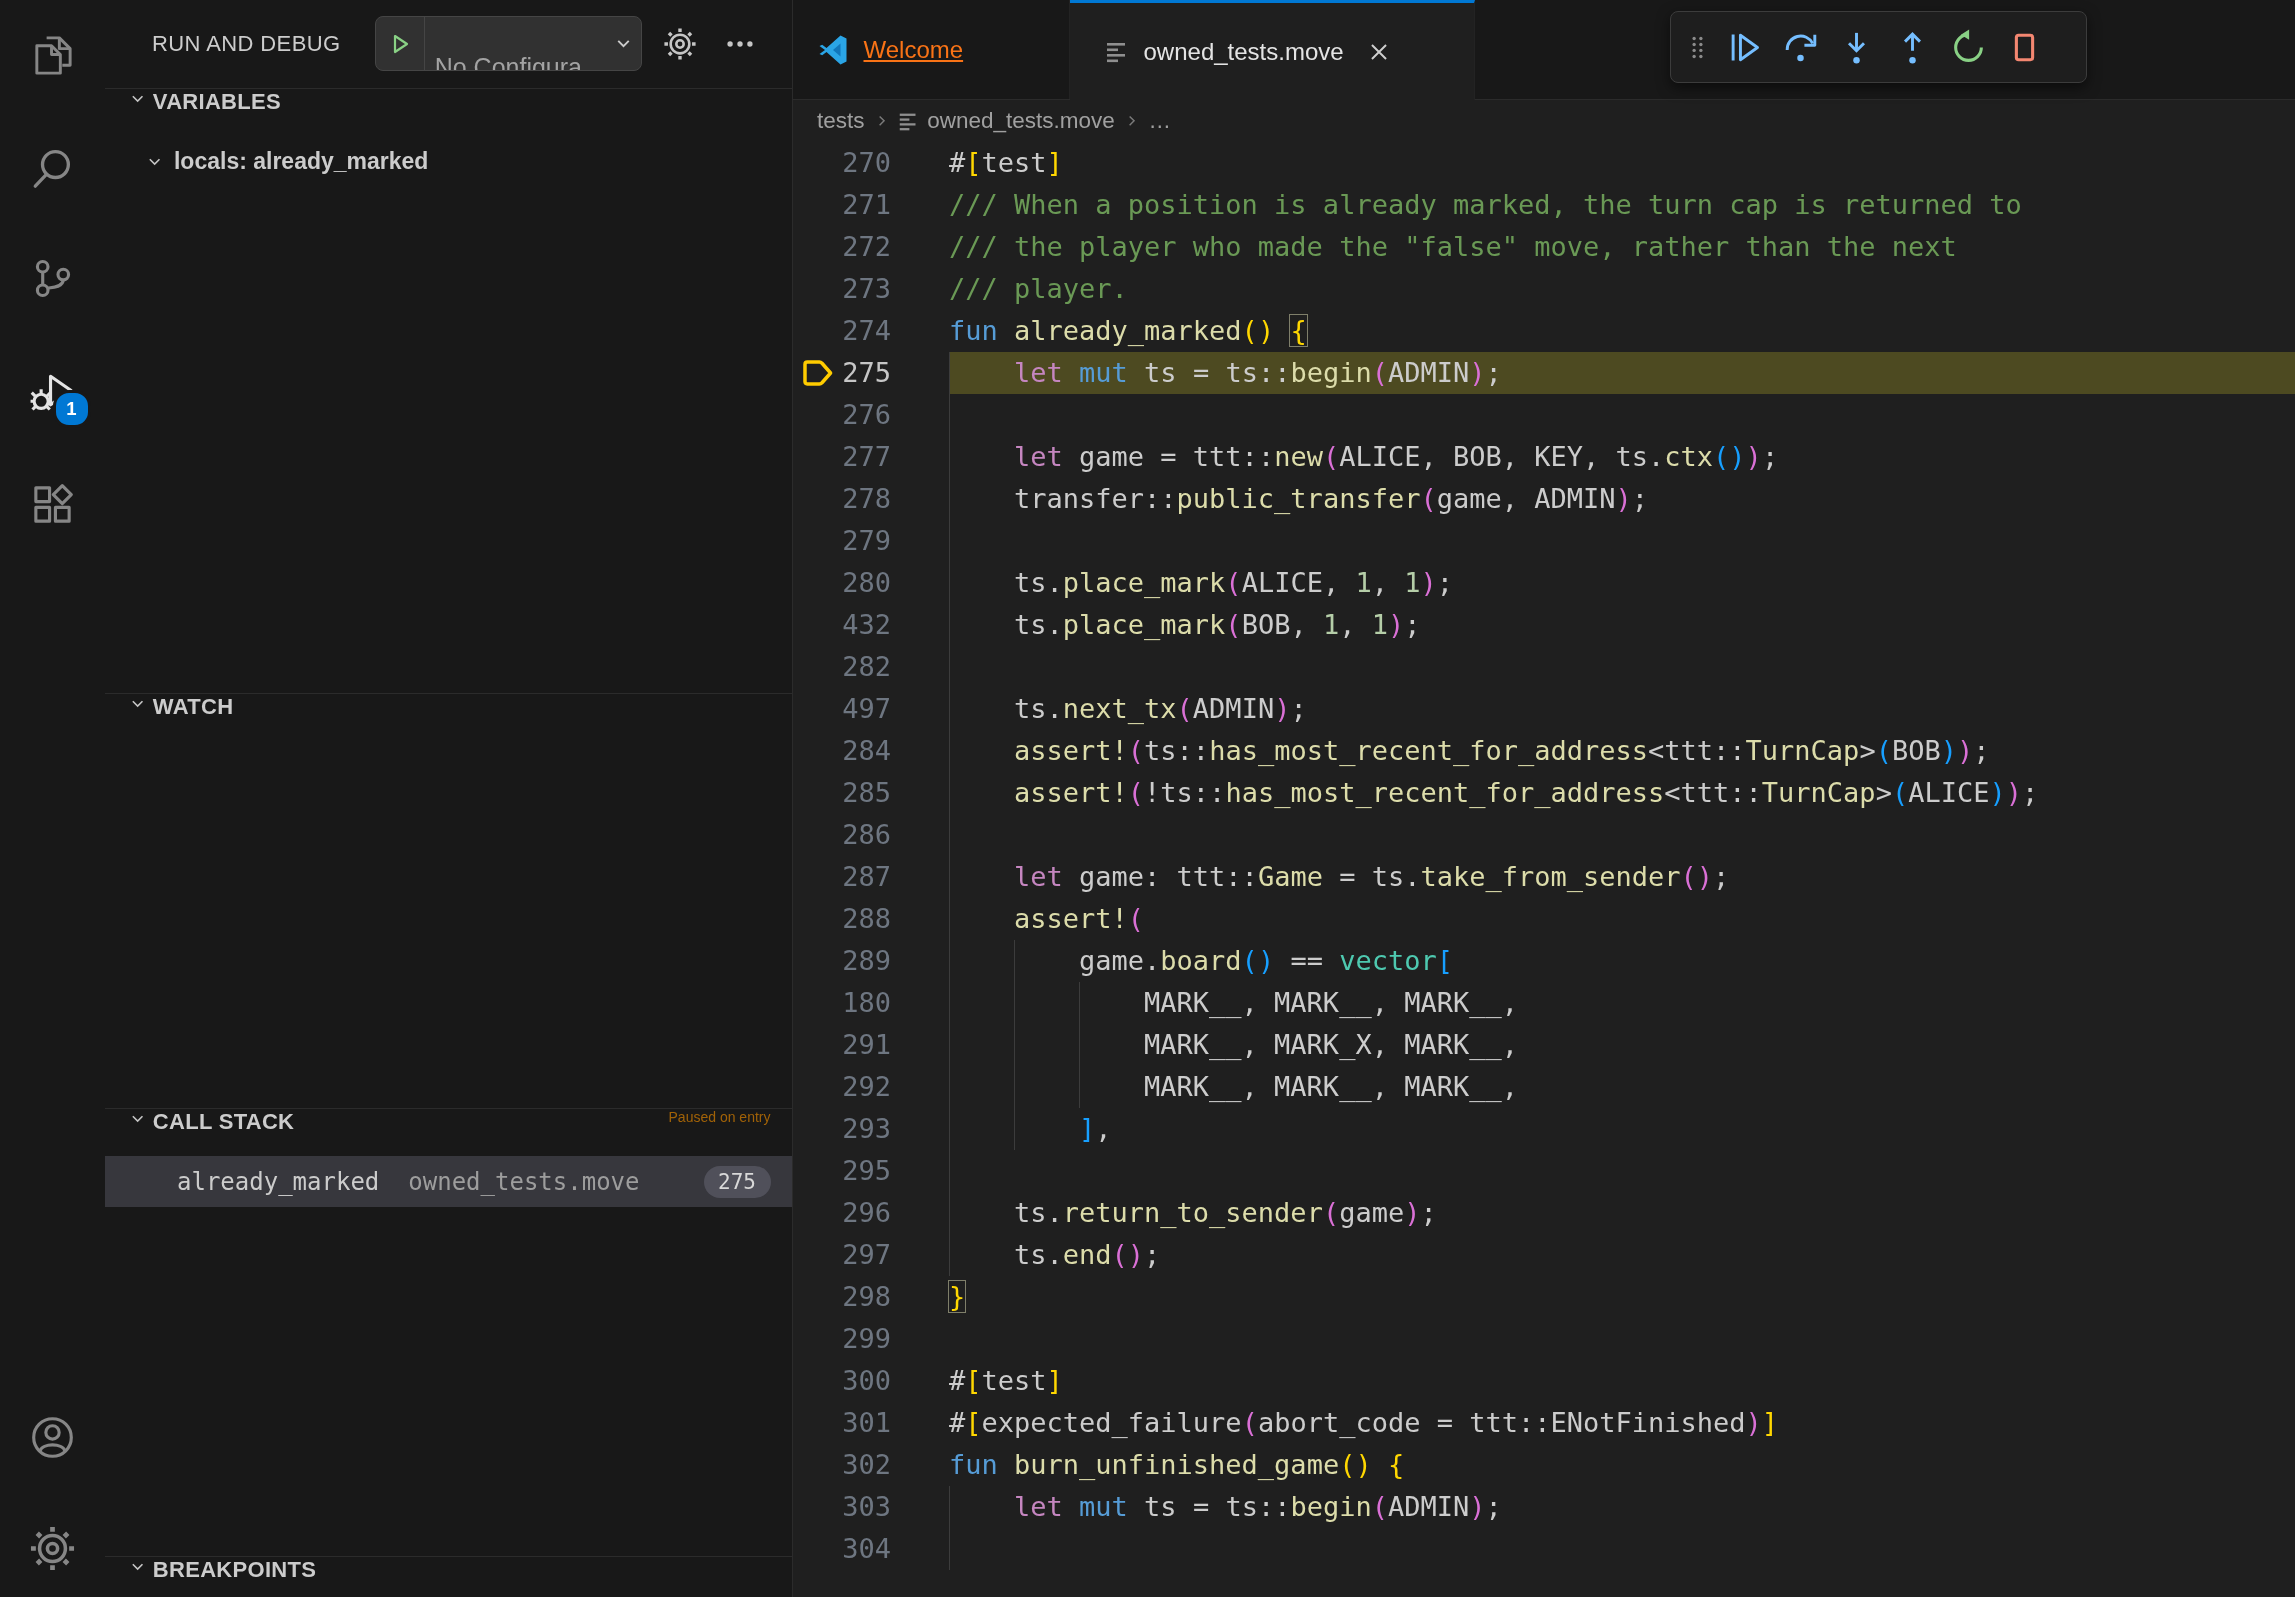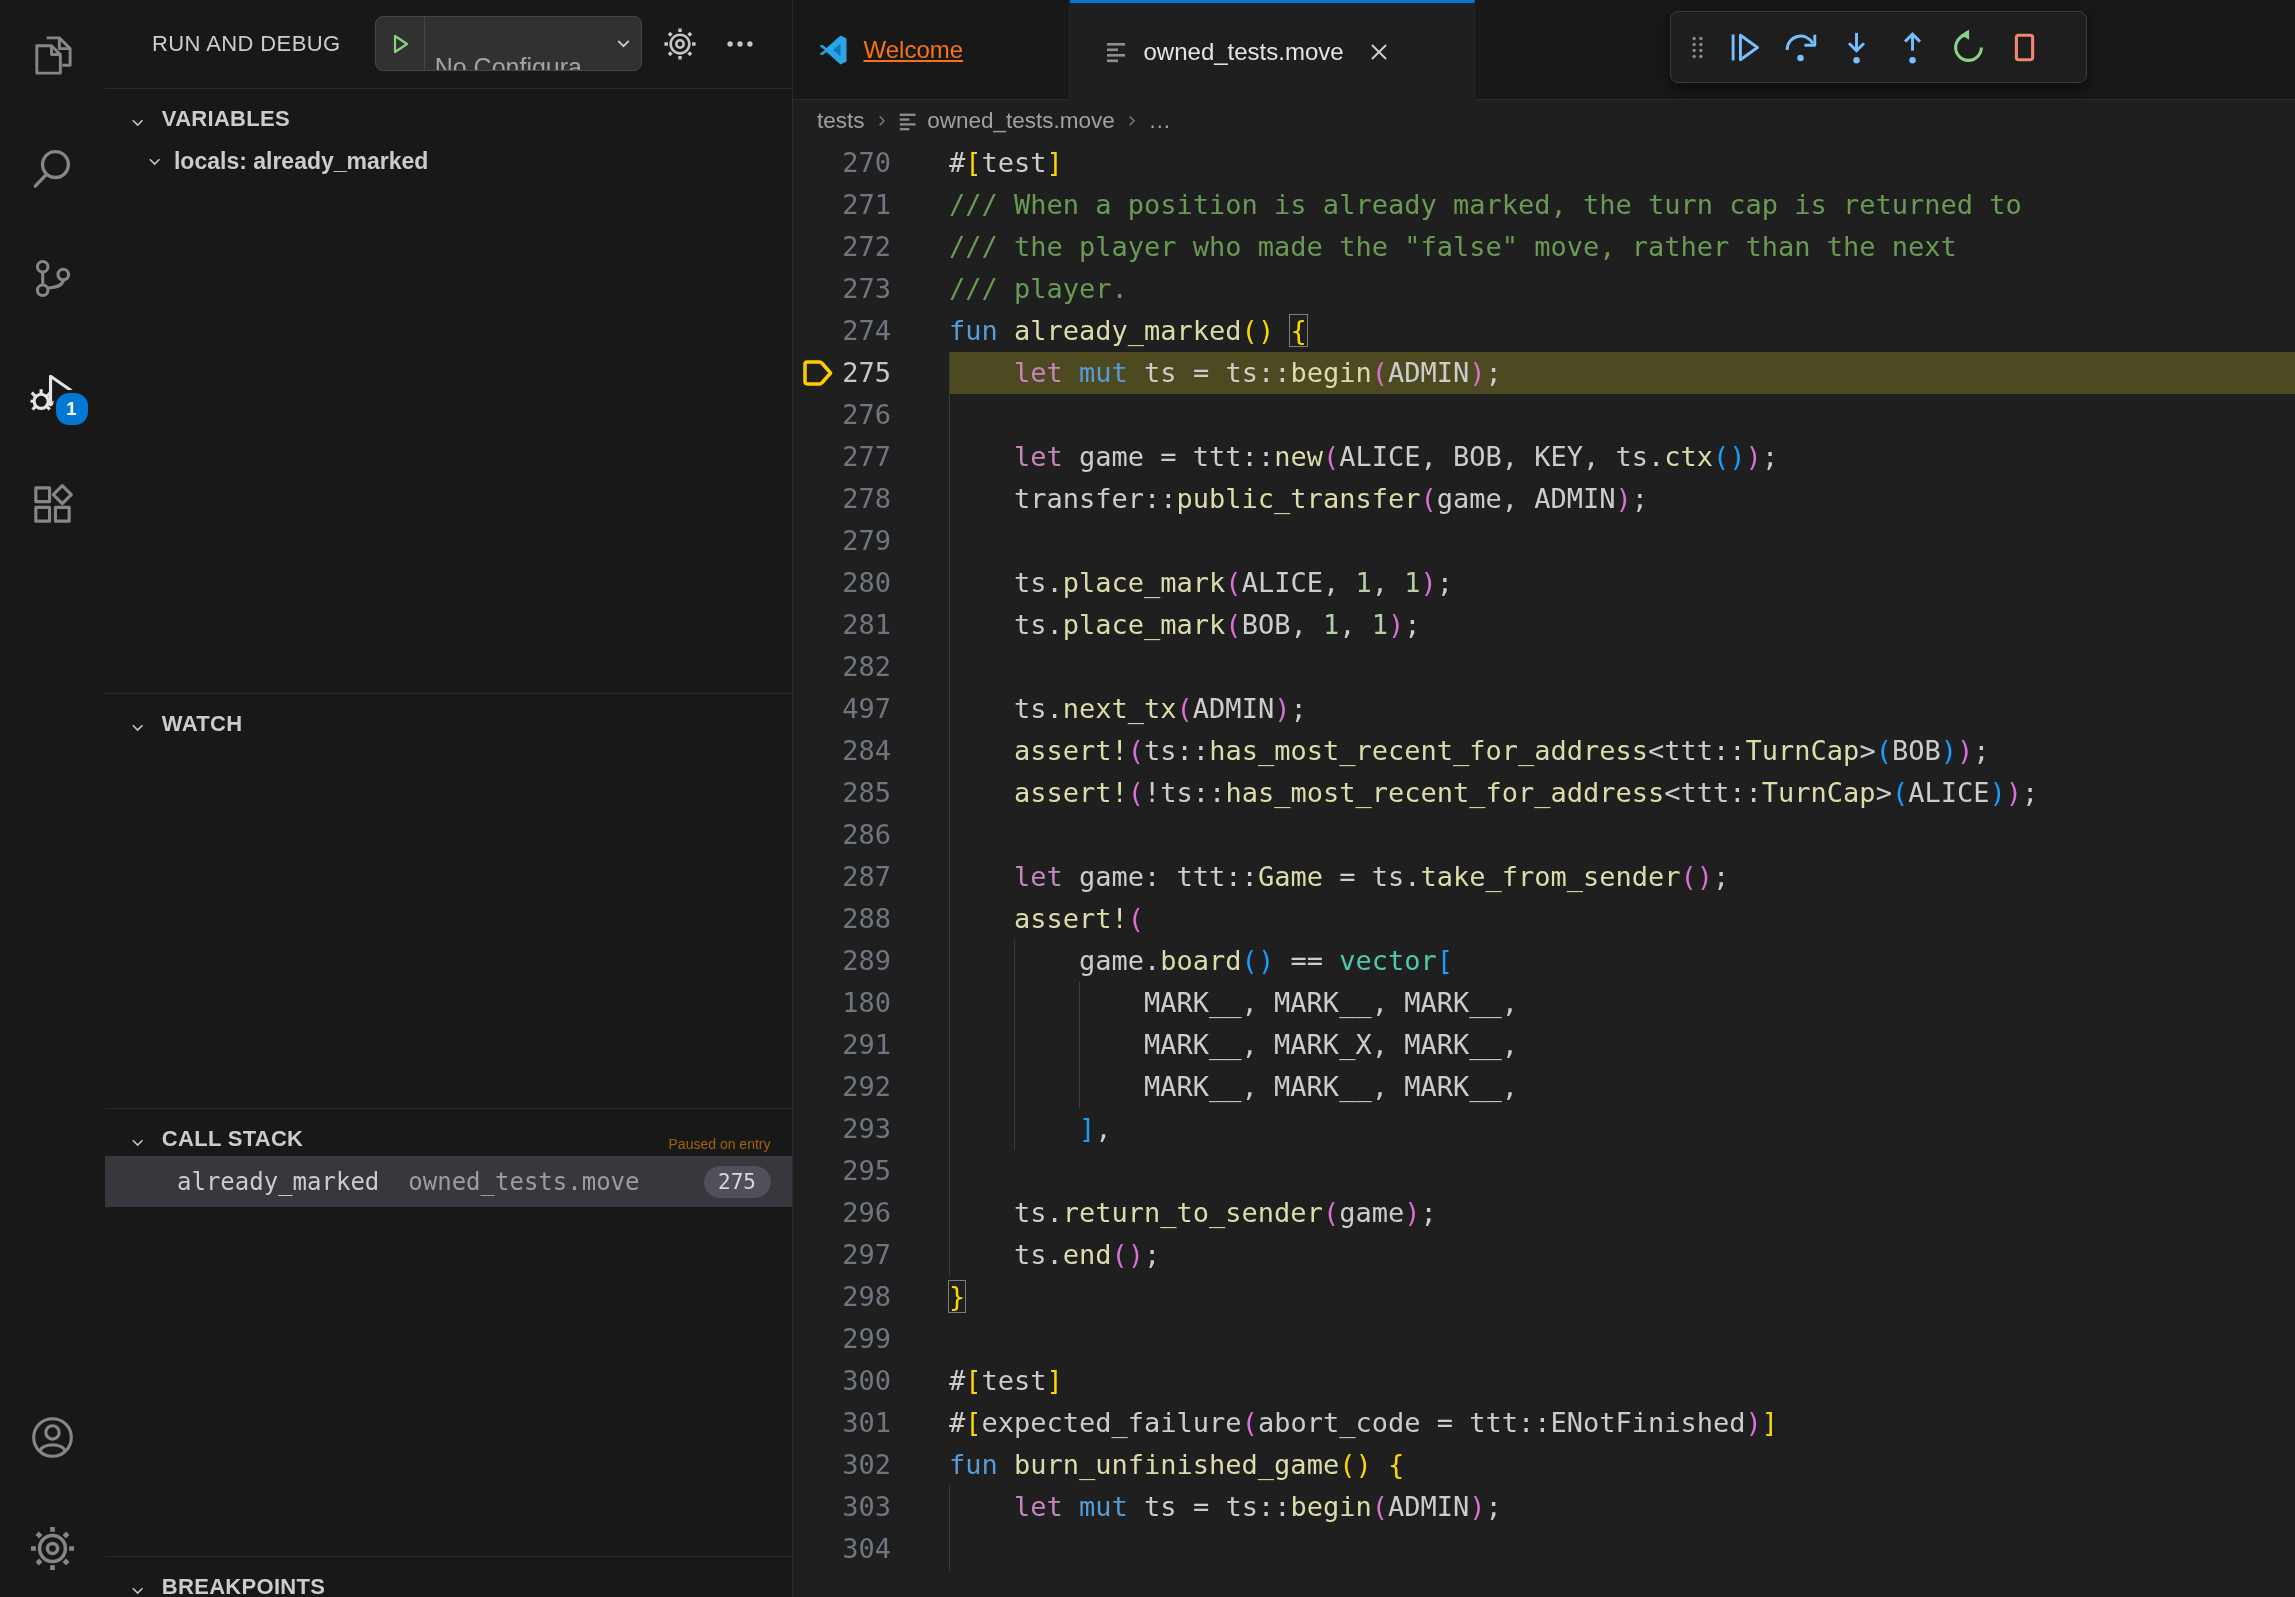--- a/index.html
+++ b/index.html
@@ -25,21 +25,21 @@
             border:0.8px solid #454545;border-radius:8px;display:flex;align-items:center;overflow:hidden;}
   .run-pill .play-seg{width:48px;height:100%;display:flex;align-items:center;justify-content:center;
             border-right:0.8px solid #454545;}
   .run-pill .play-seg svg{width:24px;height:24px;color:#89d185;}
   .run-pill .pill-label{flex:1;padding-left:9.7px;font-size:25px;color:#a3a3a3;white-space:nowrap;
             overflow:hidden;margin-top:48px;}
   .run-pill .pill-chevron{width:35px;display:flex;align-items:center;justify-content:center;color:#cccccc;}
   .sb-gear{position:absolute;left:558px;top:26.5px;width:34px;height:34px;color:#c5c5c5;}
   .sb-dots{position:absolute;left:618px;top:26.5px;width:34px;height:34px;color:#c5c5c5;}
   .section{position:absolute;left:0;right:0;border-top:0.8px solid #2b2b2b;}
-  .sec-header{height:43px;display:flex;align-items:flex-end;padding:0 22.5px;gap:15px;}
+  .sec-header{height:43px;display:flex;align-items:flex-start;padding:0 22.5px;gap:6px;}
   .sec-label{font-size:22px;font-weight:700;color:#cccccc;letter-spacing:0.3px;}
   .sec-status{margin-left:auto;font-size:14px;font-weight:400;color:#a16207;}
   .chev{width:19.3px;height:19.3px;color:#c5c5c5;flex:none;}
   .scope-row{position:absolute;left:0;right:0;top:50px;height:45px;display:flex;align-items:center;
              padding-left:40px;gap:9.7px;}
   .scope-label{font-size:23px;font-weight:700;color:#cccccc;}
   .frame-row{position:absolute;left:0;right:0;top:47px;height:51px;background:#37373d;display:flex;
              align-items:center;padding:0 22.5px 0 72px;}
   .frame-fn{font-family:"DejaVu Sans Mono",monospace;font-size:24px;color:#cccccc;}
   .frame-file{font-family:"DejaVu Sans Mono",monospace;font-size:24px;color:#9d9d9d;margin-left:29px;}
@@ -396,21 +396,21 @@
           <div class="code-text"><span class="guide" style="left: 0ch;"></span></div>
         </div>
         <div class="code-line">
           <div class="gutter">
             <span class="ln">280</span>
           </div>
           <div class="code-text"><span class="guide" style="left: 0ch;"></span><span class="t-txt">    ts.</span><span class="t-fn">place_mark</span><span class="t-b2">(</span><span class="t-txt">ALICE, </span><span class="t-num">1</span><span class="t-txt">, </span><span class="t-num">1</span><span class="t-b2">)</span><span class="t-txt">;</span></div>
         </div>
         <div class="code-line">
           <div class="gutter">
-            <span class="ln">281</span>
+            <span class="ln">432</span>
           </div>
           <div class="code-text"><span class="guide" style="left: 0ch;"></span><span class="t-txt">    ts.</span><span class="t-fn">place_mark</span><span class="t-b2">(</span><span class="t-txt">BOB, </span><span class="t-num">1</span><span class="t-txt">, </span><span class="t-num">1</span><span class="t-b2">)</span><span class="t-txt">;</span></div>
         </div>
         <div class="code-line">
           <div class="gutter">
             <span class="ln">282</span>
           </div>
           <div class="code-text"><span class="guide" style="left: 0ch;"></span></div>
         </div>
         <div class="code-line">

